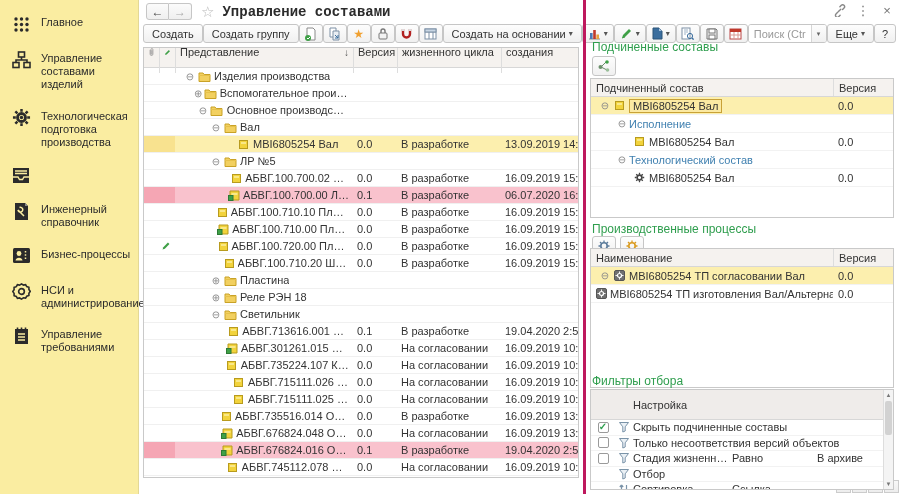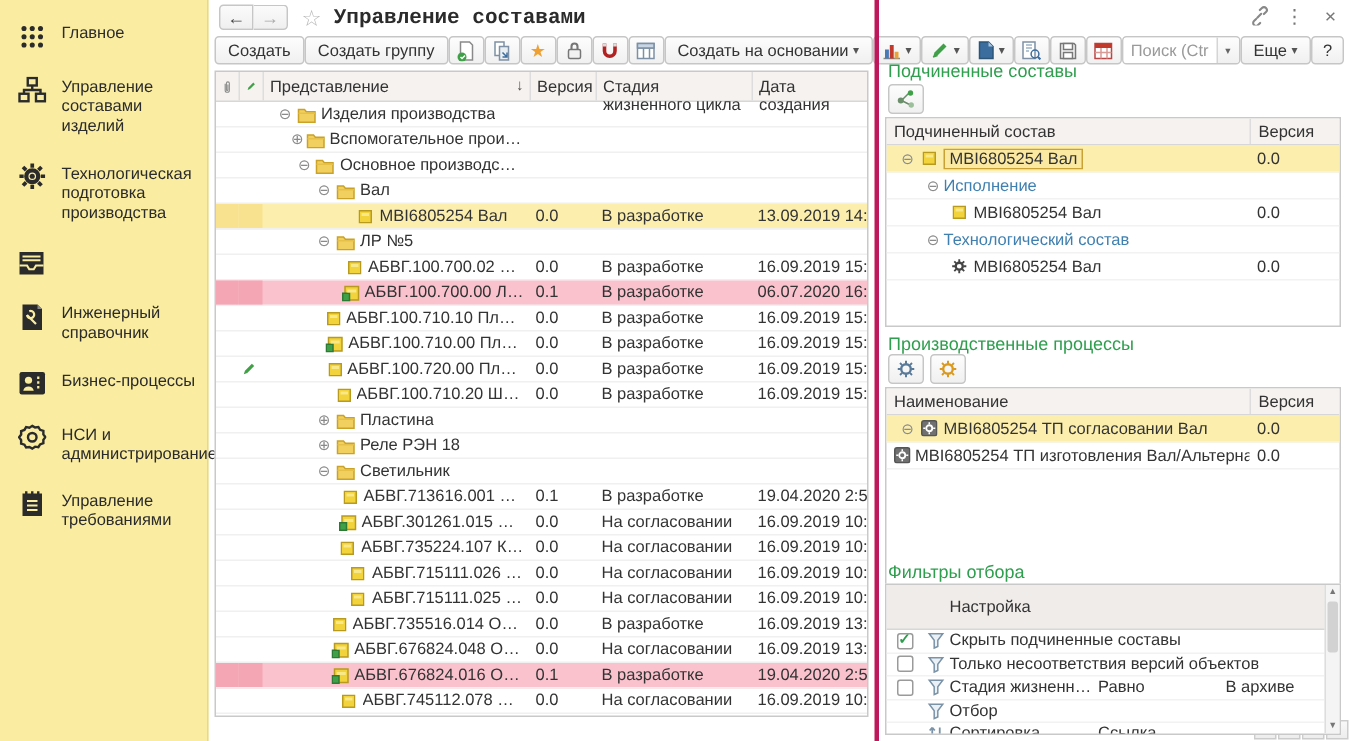--- a/index.html
+++ b/index.html
@@ -38,21 +38,21 @@
   .search-input { flex:1; border:none; outline:none; padding:0 5px; font:inherit; color:#333; min-width:0; }
   .search-input::placeholder { color:#9a9a9a; }
   .search-drop { width:15px; border-left:1px solid #d5d5d5; background:linear-gradient(#fdfdfd,#f0f0f0);
     display:flex; align-items:center; justify-content:center; font-size:7px; color:#666; cursor:pointer; }
 
   
   .main-table { position:absolute; left:143px; top:47px; width:436px; height:431px;
     border:1px solid #c9c9c9; background:#fff; overflow:hidden; }
   .thead { display:flex; height:20px; background:#F5F2EF; border-bottom:1px solid #d7d7d7;
     align-items:center; color:#333; }
-  .thead .hcell { padding:4px 4px; display:flex; align-items:flex-start; height:100%;gap:16px; }
+  .thead .hcell { padding:15px 4px; display:flex; align-items:flex-end; height:100%;gap:16px; }
   .c-attach { width:15px; min-width:15px; justify-content:center; }
   .c-edit   { width:16px; min-width:16px; justify-content:center; }
   .c-name   { flex:1; min-width:0; }
   .c-ver    { width:44px; min-width:44px; }
   .c-stage  { width:104px; min-width:104px; }
   .c-date   { width:77px; min-width:77px; }
   .thead .hcell + .hcell { border-left:1px solid #ddd; }
   .sort-arrow { margin-left:auto; color:#555; font-size:10px; }
   .tbody { }
   .trow { display:flex; height:17px; align-items:center; border-bottom:1px solid #f0f0f0; cursor:pointer; }
@@ -869,21 +869,21 @@
             <path d="M7 1.5 v2 M7 10.5 v2 M1.5 7 h2 M10.5 7 h2 M3 3 l1.4 1.4 M9.6 9.6 L11 11 M11 3 L9.6 4.4 M4.4 9.6 L3 11" stroke="#5a7a9a" stroke-width="1.3"></path>
           </svg>
       </div>
       <div class="btn ibtn" style="height:20px">
         <svg width="14" height="14" viewBox="0 0 14 14">
             <circle cx="7" cy="7" r="3.2" fill="none" stroke="#D99A1F" stroke-width="1.6"></circle>
             <path d="M7 1.5 v2 M7 10.5 v2 M1.5 7 h2 M10.5 7 h2 M3 3 l1.4 1.4 M9.6 9.6 L11 11 M11 3 L9.6 4.4 M4.4 9.6 L3 11" stroke="#D99A1F" stroke-width="1.3"></path>
           </svg>
       </div>
     </div>
-    <div class="rtable" style="top:258px;height:140px">
+    <div class="rtable" style="top:248px;height:140px">
       <div class="rhead">
         <div class="hcell rc-name">Наименование</div>
         <div class="hcell rc-ver">Версия</div>
       </div>
       <div id="processes-body">
           <div class="rrow hl">
             <div class="rc-name">
               <span class="indent" style="width: 2px;"></span>
               <span class="expander">⊖</span>
               <span class="tree-ico">

